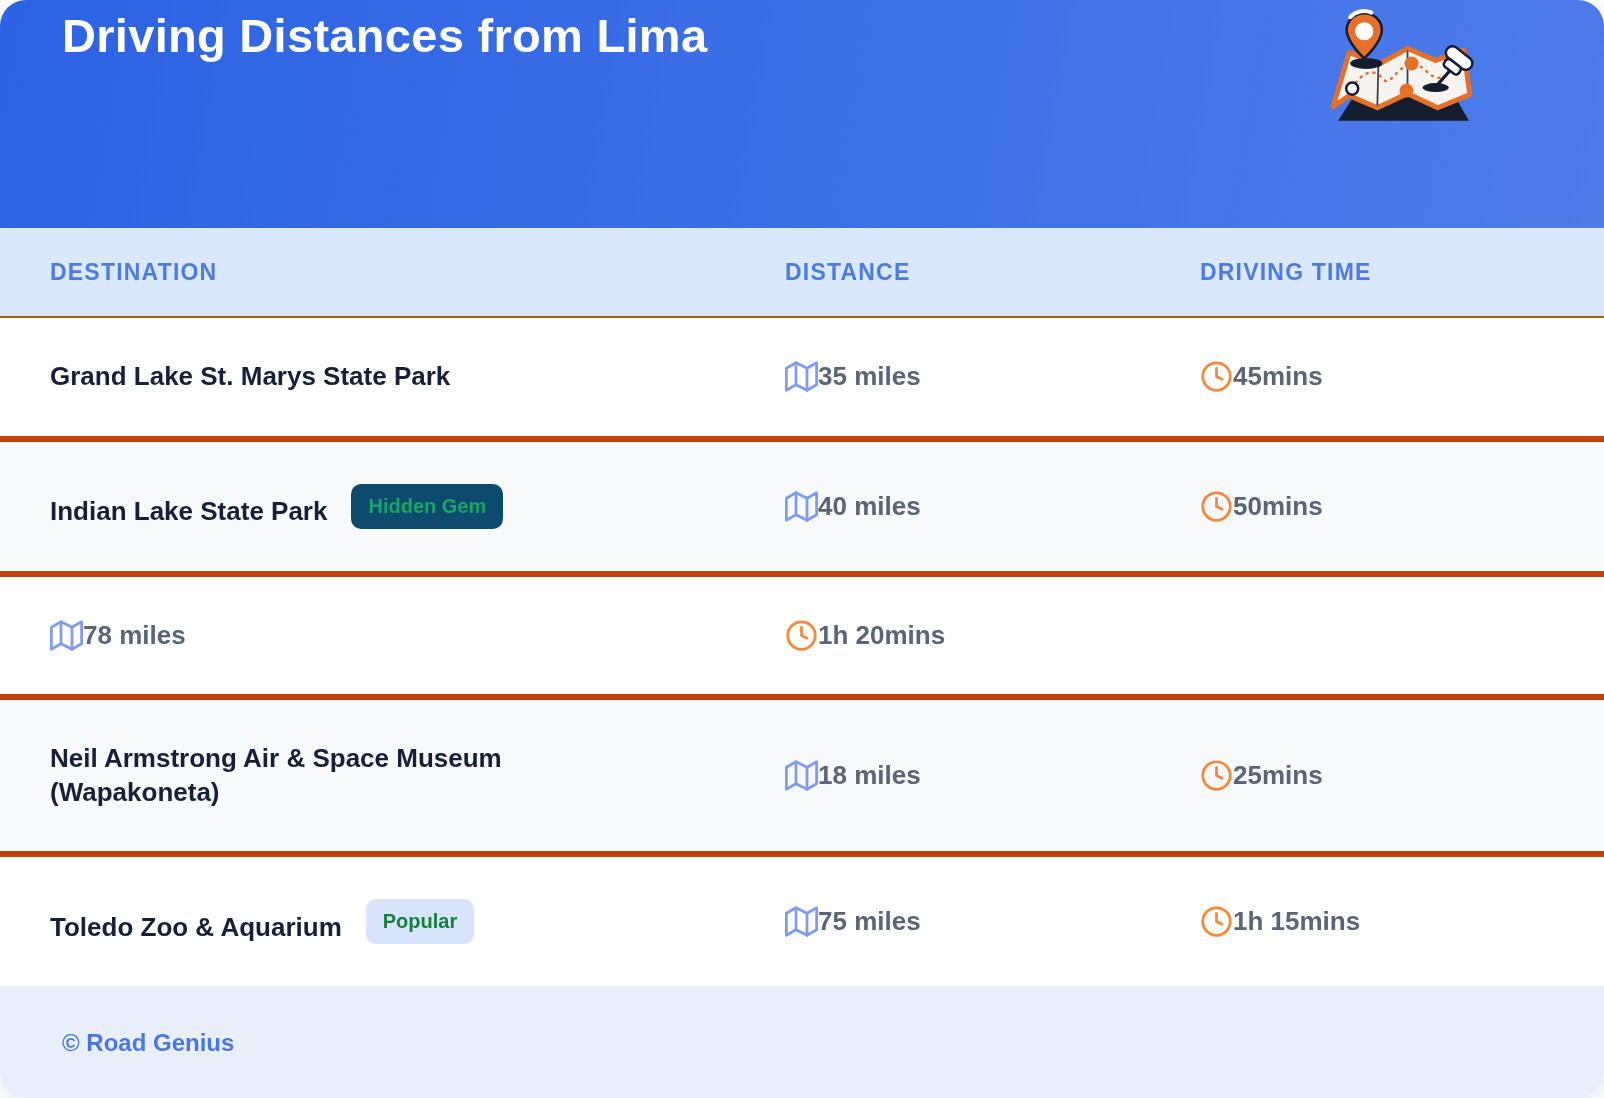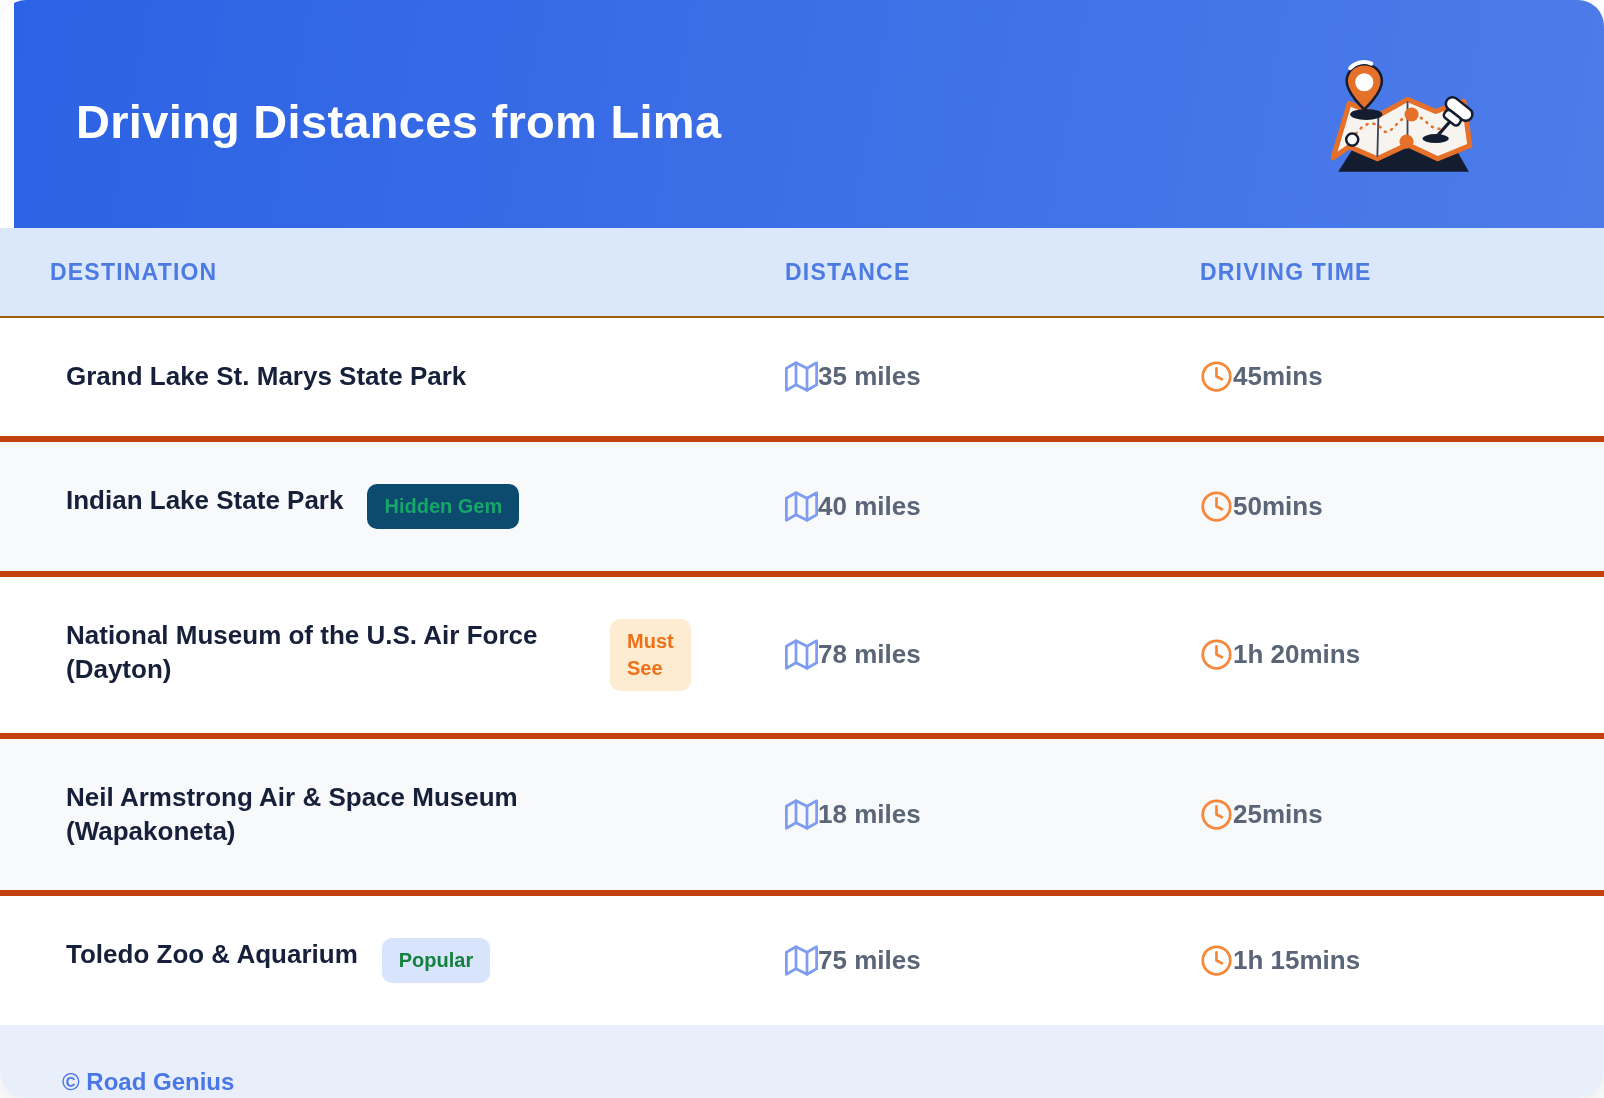--- a/index.html
+++ b/index.html
@@ -18,24 +18,22 @@
     flex-direction: column;
     box-shadow: 0 10px 30px rgba(20,28,48,0.10);
     background: #ffffff;
   }
   
   .hero {
     height: 228px;
     flex: 0 0 228px;
     background: linear-gradient(100deg, #2c62e4 0%, #4d7ce9 100%);
     display: flex;
-    align-items: center;
     justify-content: space-between;
-    padding: 15px 112px 0 62px;
-    margin-left: 14px;
+    padding: 8px 112px 0 62px;
   }
   .hero h1 {
     color: #ffffff;
     font-size: 47px;
     font-weight: 700;
     letter-spacing: 0.3px;
   }
   .hero svg { flex: 0 0 auto; }
   
   .thead {
@@ -59,21 +57,21 @@
   .tbody { flex: 1 1 auto; }
   .row {
     display: grid;
     grid-template-columns: 735px 415px 1fr;
     align-items: center;
     padding: 42px 0 42px 50px;
     background: #ffffff;
   }
   .row:nth-child(even) { background: #f8f9fb; }
   .row + .row { border-top: 6px solid #c2410c; }
-  .cell-dest { display: flex; align-items: flex-start; margin-left: 16px; }
+  .cell-dest { display: flex; align-items: flex-end; }
   .dest-name {
     font-size: 26px;
     font-weight: 700;
     color: #16203a;
     line-height: 1.3;
     max-width: 520px;
   }
   .cell-val {
     display: flex;
     align-items: center;
@@ -188,24 +186,20 @@
     <div class="cell cell-val">
       <svg class="icon" viewBox="0 0 24 24" width="33" height="33" fill="none" stroke="#f5883a" stroke-width="2" stroke-linecap="round" stroke-linejoin="round" aria-hidden="true">
         <circle cx="12" cy="12" r="10"></circle>
         <polyline points="12 6 12 12 16 14"></polyline>
       </svg>
       <span class="val">50mins</span>
     </div>
   </div>
 
   <div class="row">
-    <div class="cell cell-dest">
-      <span class="dest-name">National Museum of the U.S. Air Force (Dayton)</span>
-      <span class="badge badge--orange">Must See</span>
-    </div>
     <div class="cell cell-val">
       <svg class="icon" viewBox="0 0 24 24" width="33" height="33" fill="none" stroke="#7e9cf1" stroke-width="2" stroke-linecap="round" stroke-linejoin="round" aria-hidden="true">
         <polygon points="1 6 1 22 8 18 16 22 23 18 23 2 16 6 8 2 1 6"></polygon>
         <line x1="8" y1="2" x2="8" y2="18"></line>
         <line x1="16" y1="6" x2="16" y2="22"></line>
       </svg>
       <span class="val">78 miles</span>
     </div>
     <div class="cell cell-val">
       <svg class="icon" viewBox="0 0 24 24" width="33" height="33" fill="none" stroke="#f5883a" stroke-width="2" stroke-linecap="round" stroke-linejoin="round" aria-hidden="true">

